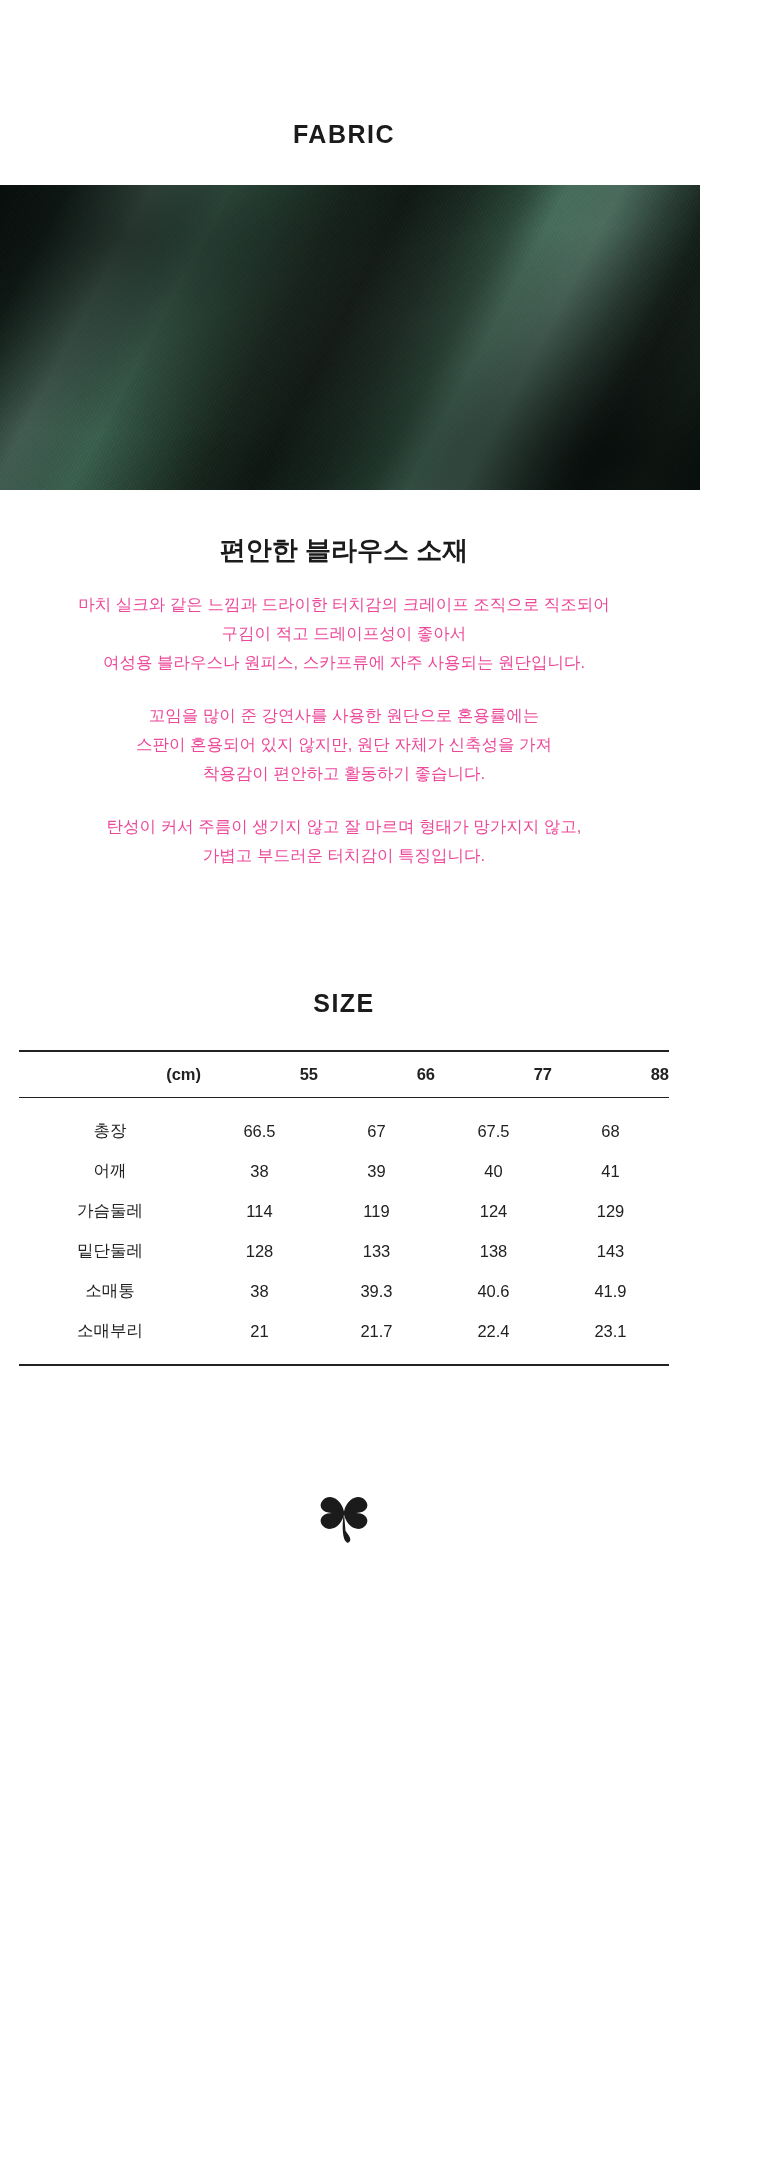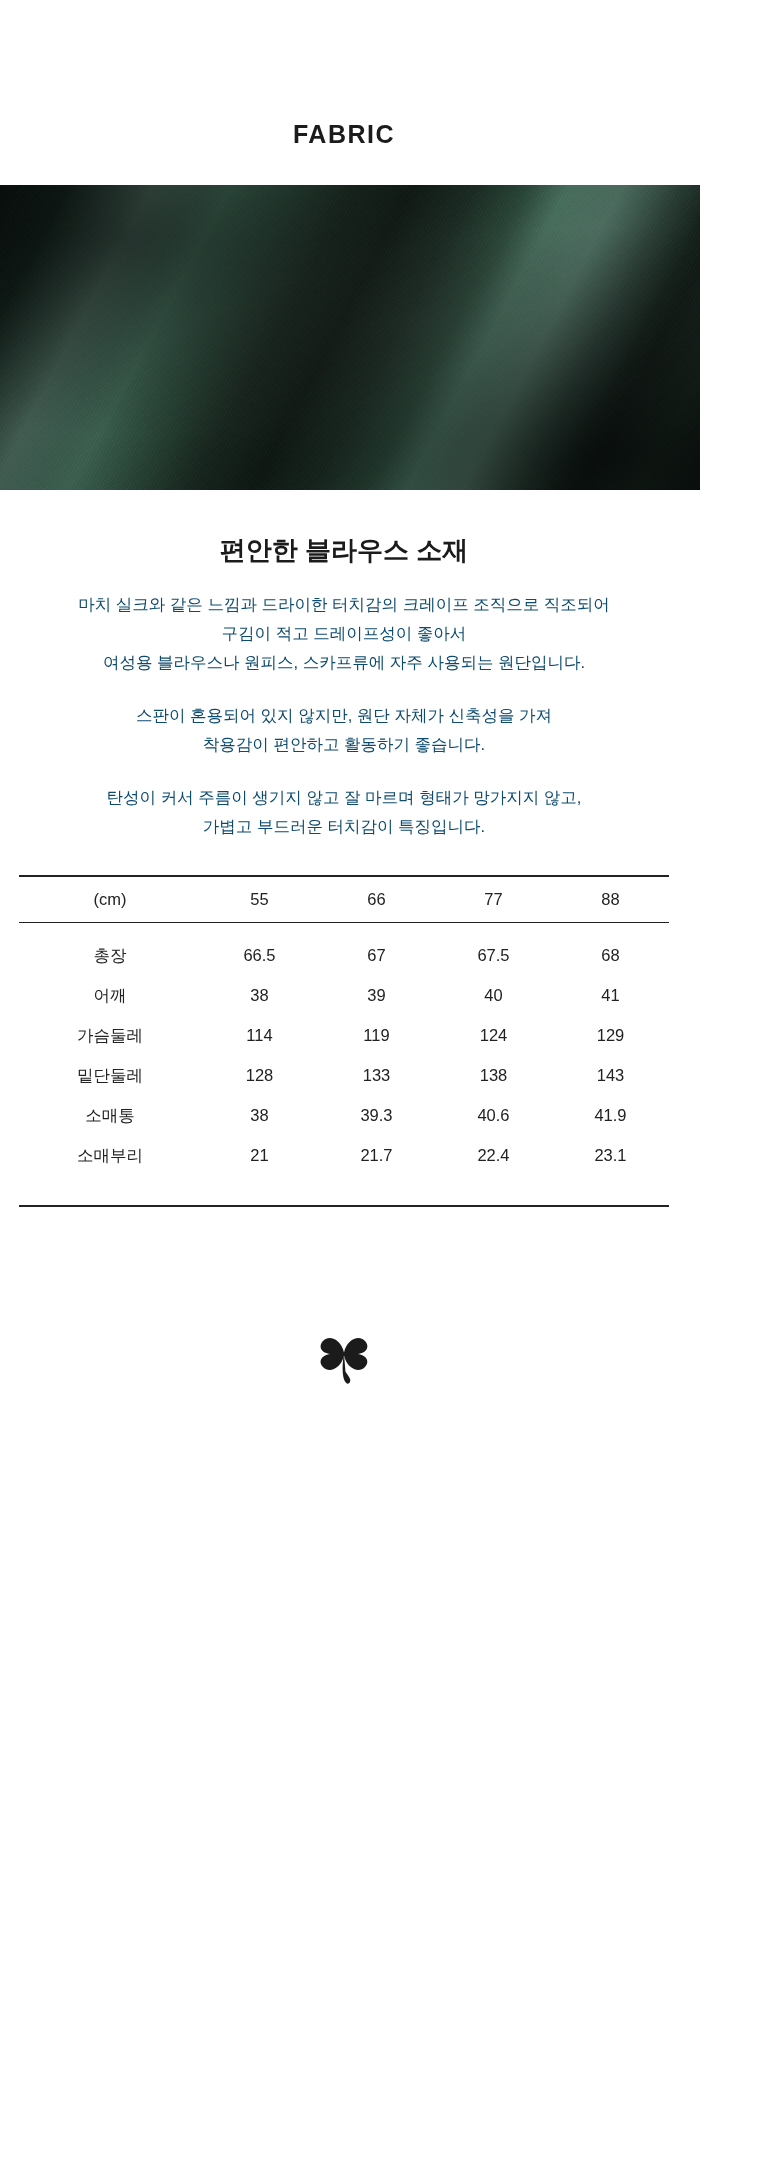--- a/index.html
+++ b/index.html
@@ -98,21 +98,21 @@
   .fabric-subtitle {
     font-size: 26px;
     font-weight: bold;
     color: #1b1b1b;
     line-height: 1.4;
   }
   .desc-block {
     margin-top: 22px;
     font-size: 16.5px;
     line-height: 1.75;
-    color: #0c4a6e;
+    color: #ec4899;
   }
   .desc-block + .desc-block {
     margin-top: 24px;
   }
   .desc-block p {
     margin: 0;
   }
 
   
   .size-heading {
@@ -132,32 +132,32 @@
     width: 100%;
     border-collapse: collapse;
     font-size: 16.5px;
     color: #222222;
   }
   table.size-table thead tr {
     border-top: 2px solid #222222;
     border-bottom: 1px solid #222222;
   }
   table.size-table th {
-    font-weight: normal;
+    font-weight: bold;
     padding: 13px 0;
-    text-align: center;
+    text-align: right;
   }
   table.size-table tbody tr:first-child td {
     padding-top: 22px;
   }
   table.size-table tbody tr:last-child {
     border-bottom: 2px solid #222222;
   }
   table.size-table tbody tr:last-child td {
-    padding-bottom: 38px;
+    padding-bottom: 22px;
   }
   table.size-table td {
     padding: 9px 0;
     text-align: center;
   }
   table.size-table .row-label {
     width: 28%;
   }
   table.size-table .col-val {
     width: 18%;
@@ -200,30 +200,32 @@
   <div class="fabric-desc">
     <div class="fabric-subtitle">편안한 블라우스 소재</div>
 
     <div class="desc-block">
       <p>마치 실크와 같은 느낌과 드라이한 터치감의 크레이프 조직으로 직조되어</p>
       <p>구김이 적고 드레이프성이 좋아서</p>
       <p>여성용 블라우스나 원피스, 스카프류에 자주 사용되는 원단입니다.</p>
     </div>
 
     <div class="desc-block">
+      <p>꼬임을 많이 준 강연사를 사용한 원단으로 혼용률에는</p>
       <p>스판이 혼용되어 있지 않지만, 원단 자체가 신축성을 가져</p>
       <p>착용감이 편안하고 활동하기 좋습니다.</p>
     </div>
 
     <div class="desc-block">
       <p>탄성이 커서 주름이 생기지 않고 잘 마르며 형태가 망가지지 않고,</p>
       <p>가볍고 부드러운 터치감이 특징입니다.</p>
     </div>
   </div>
 
+  <div class="size-heading">SIZE</div>
 
   <div class="size-table-wrap">
     <table class="size-table">
       <thead>
         <tr>
           <th class="row-label">(cm)</th>
           <th class="col-val">55</th>
           <th class="col-val">66</th>
           <th class="col-val">77</th>
           <th class="col-val">88</th>

